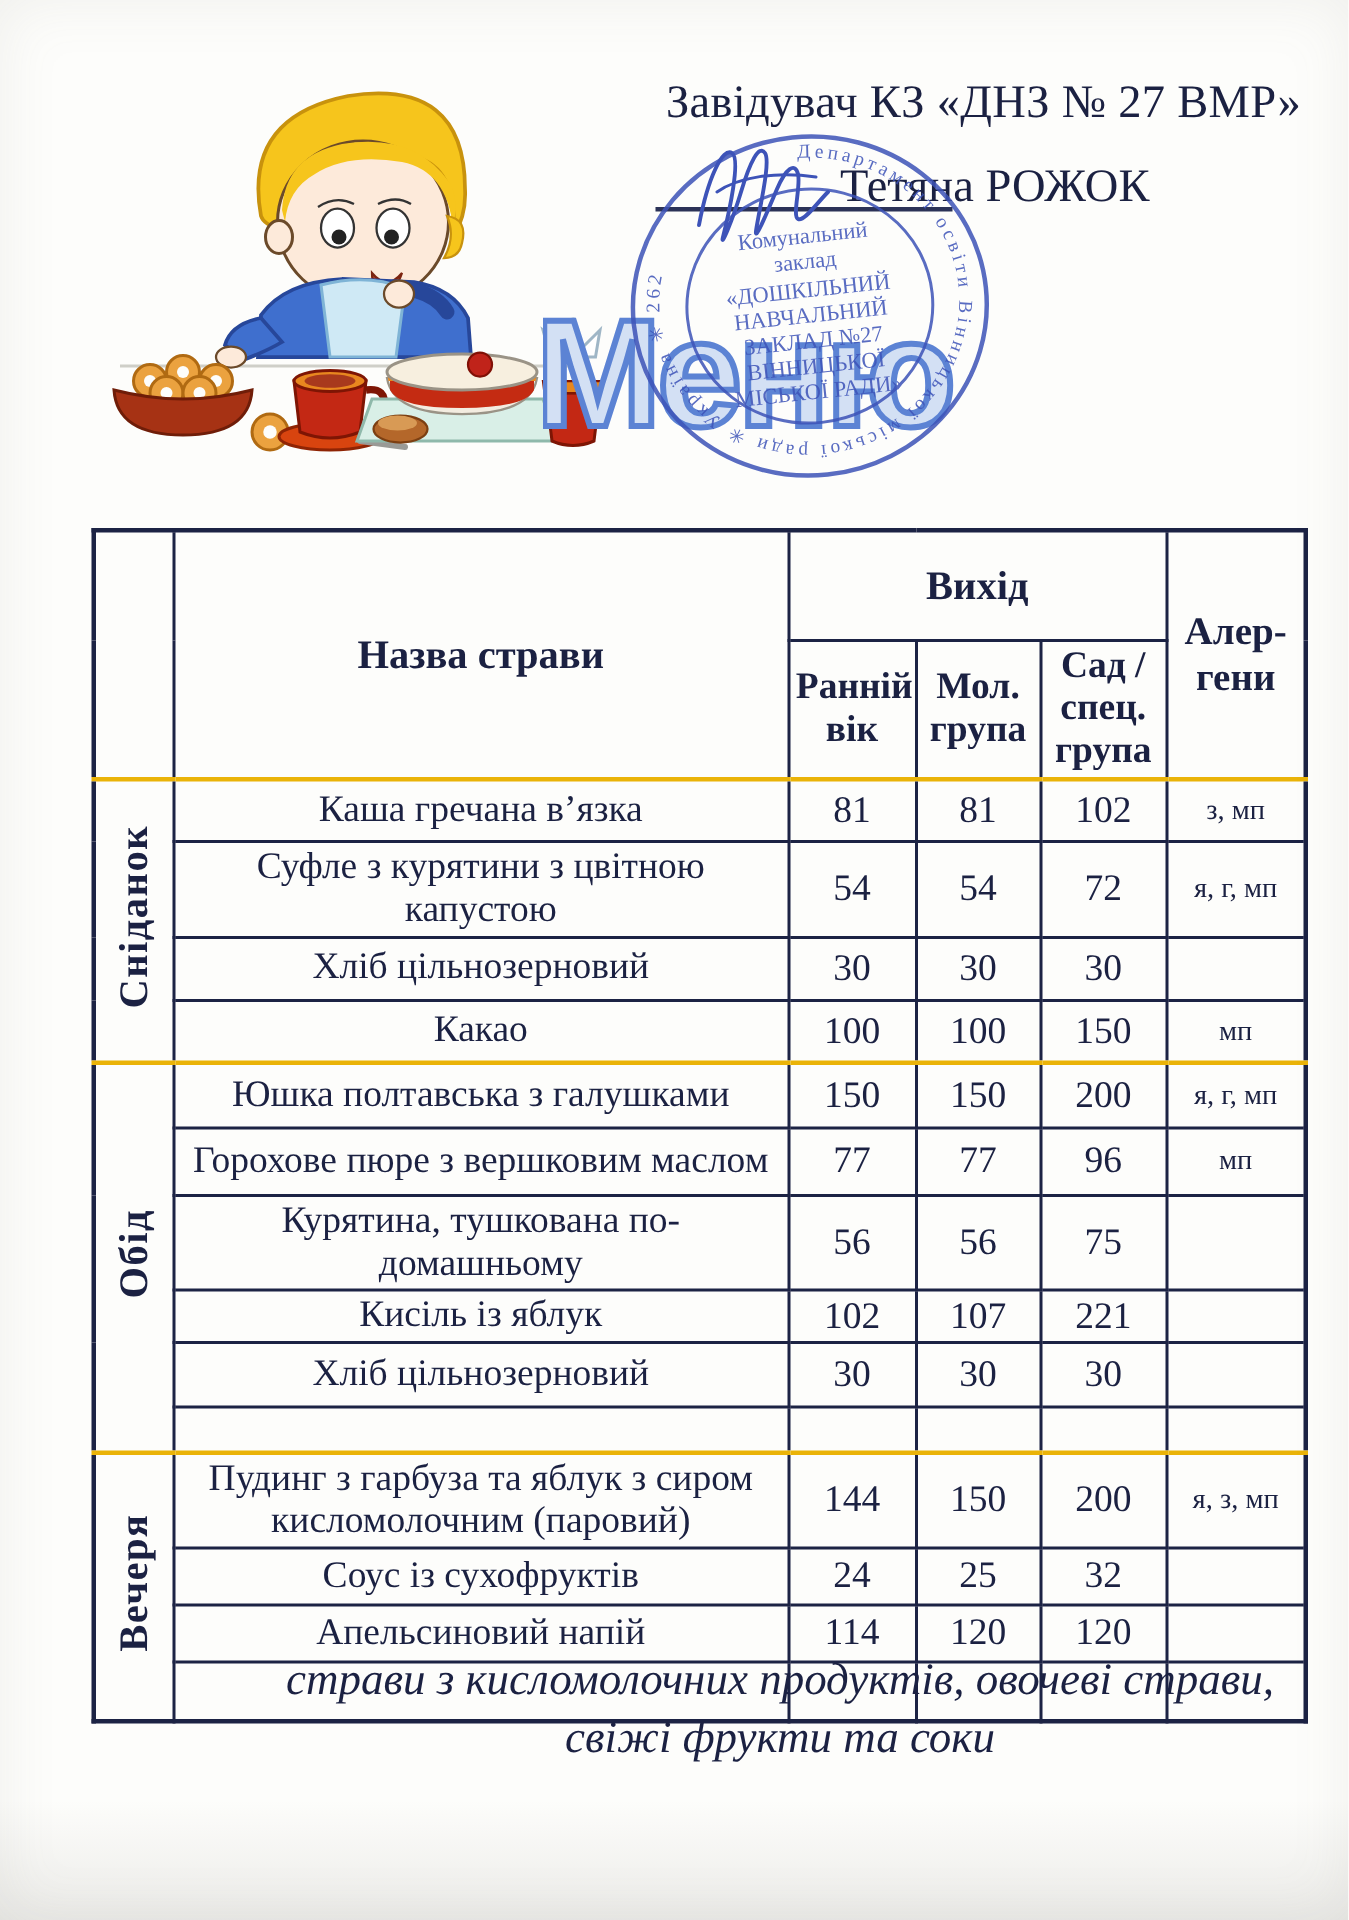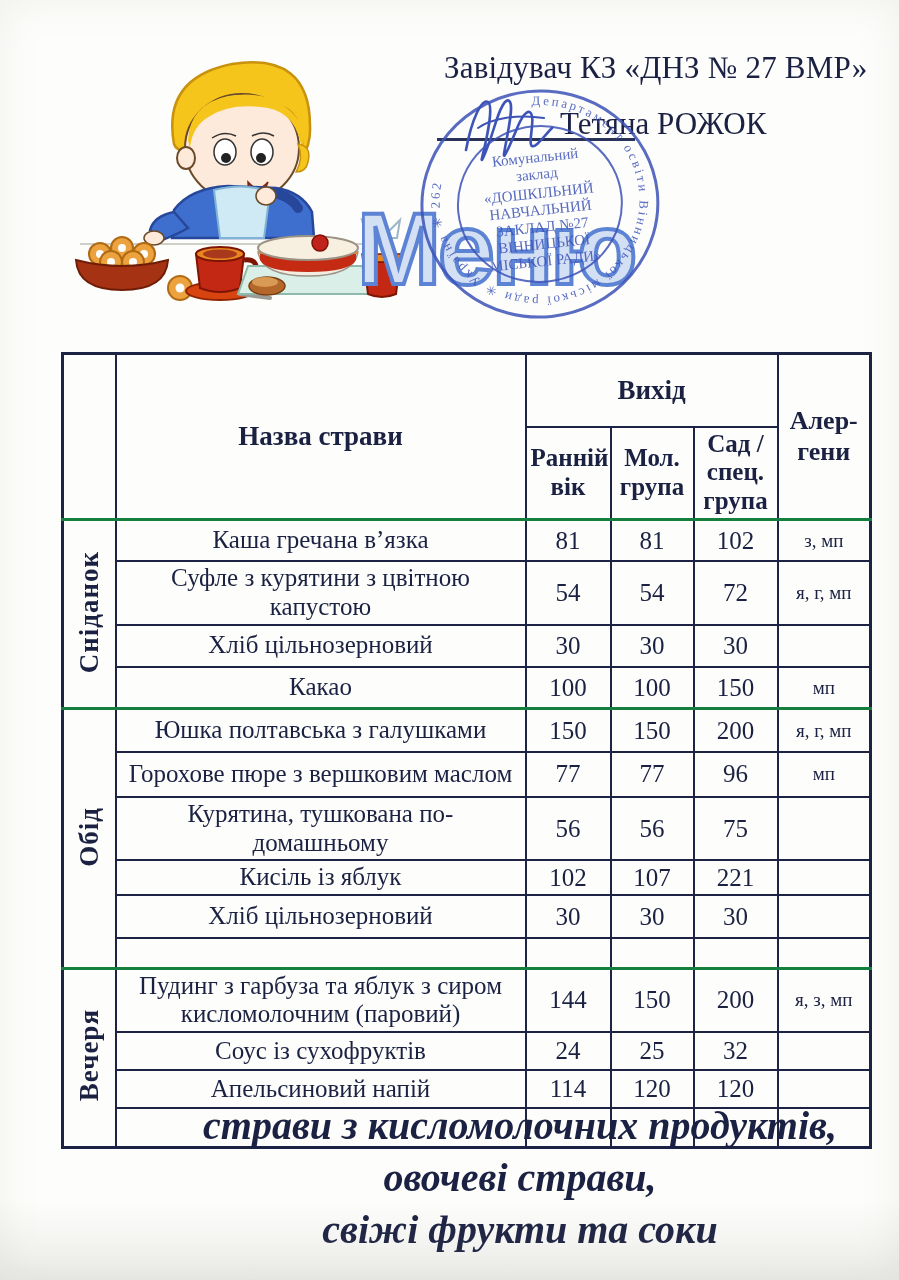--- a/index.html
+++ b/index.html
@@ -55,21 +55,21 @@
     border-collapse:collapse;table-layout:fixed;
     width:808px;
     border:3px solid #1c2344;
   }
   table.menu th, table.menu td{
     border:2px solid #1c2344;
     padding:2px 4px;
     text-align:center;vertical-align:middle;
     overflow:hidden;
   }
-  tr.section-start th, tr.section-start td{border-top:3px solid #15803d;}
+  tr.section-start th, tr.section-start td{border-top:3px solid #eab308;}
   th.corner{}
   th.h-name{font-size:27px;font-weight:bold;}
   th.h-out{font-size:27px;font-weight:bold;margin-left:13px;}
   th.h-sub{font-size:25px;font-weight:bold;line-height:1.15;padding:2px 2px;}
   th.h-allerg{font-size:26px;font-weight:bold;line-height:1.2;}
   th.section-label{width:49px;padding:0;}
   th.section-label span{
     display:inline-block;
     writing-mode:vertical-rl;
     transform:rotate(180deg);
@@ -78,21 +78,21 @@
   }
   td.dish-cell{font-size:25px;line-height:1.15;}
   td.num-cell{font-size:25px;}
   td.allergen-cell{font-size:19px;}
   
   .footer{
     position:absolute;left:140px;top:1100px;width:760px;
     text-align:center;
   }
   .footer .head{font-size:31px;font-weight:bold;margin-bottom:6px;}
-  .footer .line{font-size:40px;font-style:italic;line-height:1.3;font-weight:bold;}
+  .footer .line{font-size:30px;font-style:italic;line-height:1.3;}
 </style>
 </head>
 <body>
 
 <div class="page">
 
   <svg class="illustration" viewBox="0 0 342 258">
 
     <line x1="18" y1="196" x2="330" y2="196" stroke="#cfcfc8" stroke-width="2"></line>
 

